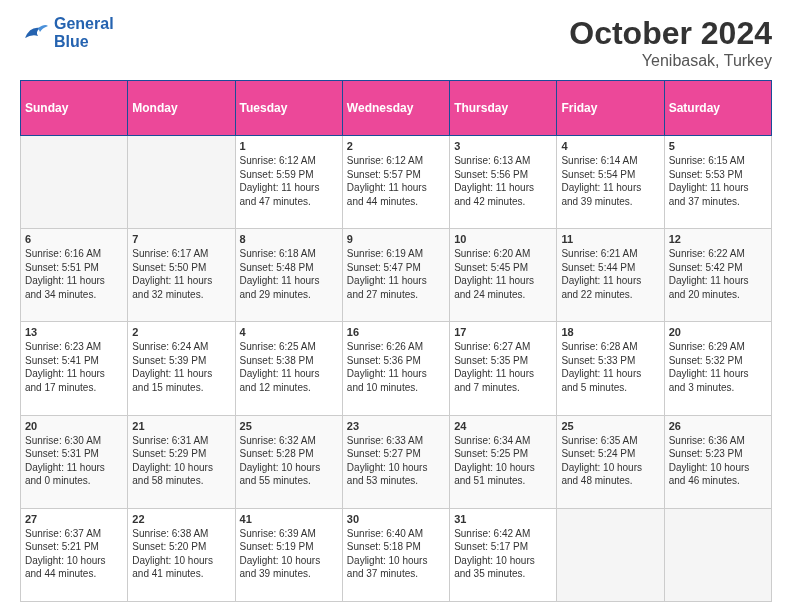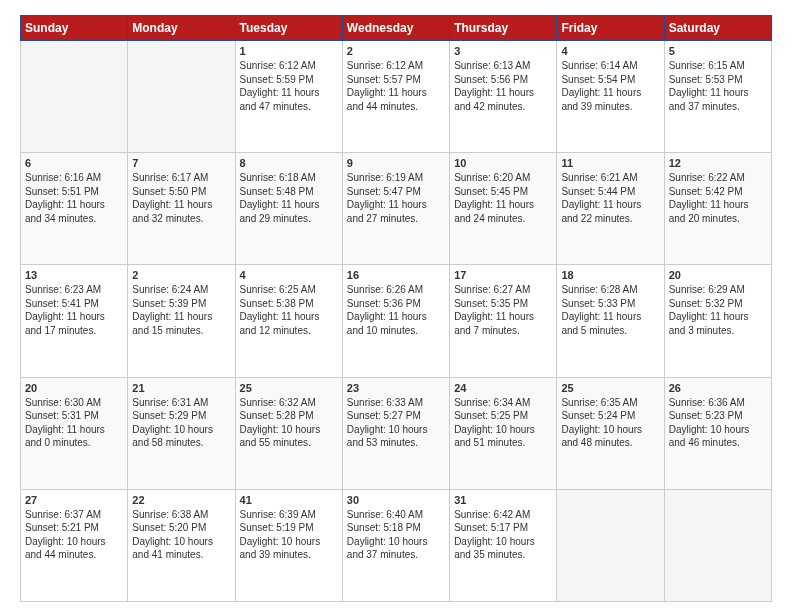--- a/index.html
+++ b/index.html
@@ -52,25 +52,25 @@
       color: #555;
     }
     .calendar {
       flex: 1;
       border: 1px solid #ccc;
       border-collapse: collapse;
       width: 100%;
       table-layout: fixed;
     }
     .calendar th {
-      background: #b91c1c;
+      background: #ec4899;
       color: #fff;
       font-size: 12px;
       font-weight: bold;
-      padding: 5px 4px;
+      padding: 20px 4px;
       border: 1px solid #1a4d99;
       text-align: left;
     }
     .calendar td {
       vertical-align: top;
       border: 1px solid #ccc;
       padding: 4px 4px;
       font-size: 9.5px;
       color: #333;
       background: #fff;
@@ -91,20 +91,36 @@
     .day-info {
       font-size: 10px;
       line-height: 1.35;
       color: #333;
     }
   </style>
 </head>
 <body>
 
 <div class="page">
+  <div class="header">
+    <div class="logo">
+      <svg class="logo-bird" viewBox="0 0 30 30" xmlns="http://www.w3.org/2000/svg">
+        <path d="M5 20 Q10 8 20 10 Q15 14 18 18 Q12 16 5 20Z" fill="#2563b0"></path>
+        <path d="M18 10 Q25 5 28 8 Q22 10 20 14Z" fill="#4a90d9"></path>
+      </svg>
+      <div class="logo-text">
+        <div><span class="blue">General</span></div>
+        <div><span class="blue">Blue</span></div>
+      </div>
+    </div>
+    <div class="title-block">
+      <div class="month-title">October 2024</div>
+      <div class="location-title">Yenibasak, Turkey</div>
+    </div>
+  </div>
 
   <table class="calendar">
     <thead>
       <tr>
 
       <th>Sunday</th>
           <th>Monday</th>
           <th>Tuesday</th>
           <th>Wednesday</th>
           <th>Thursday</th>

